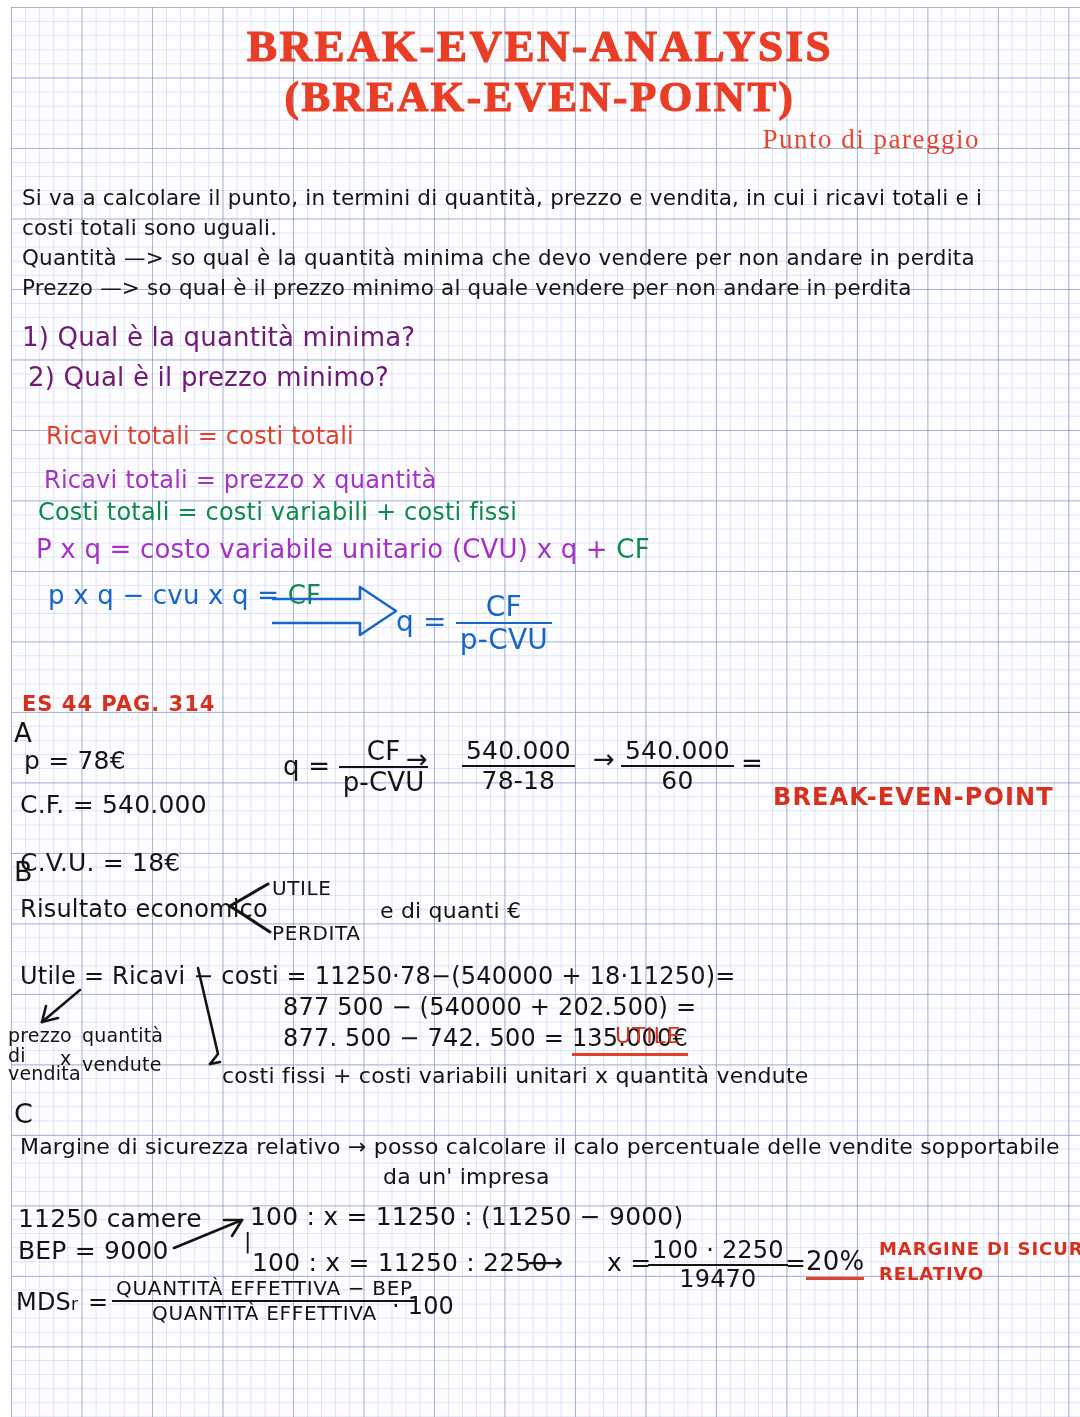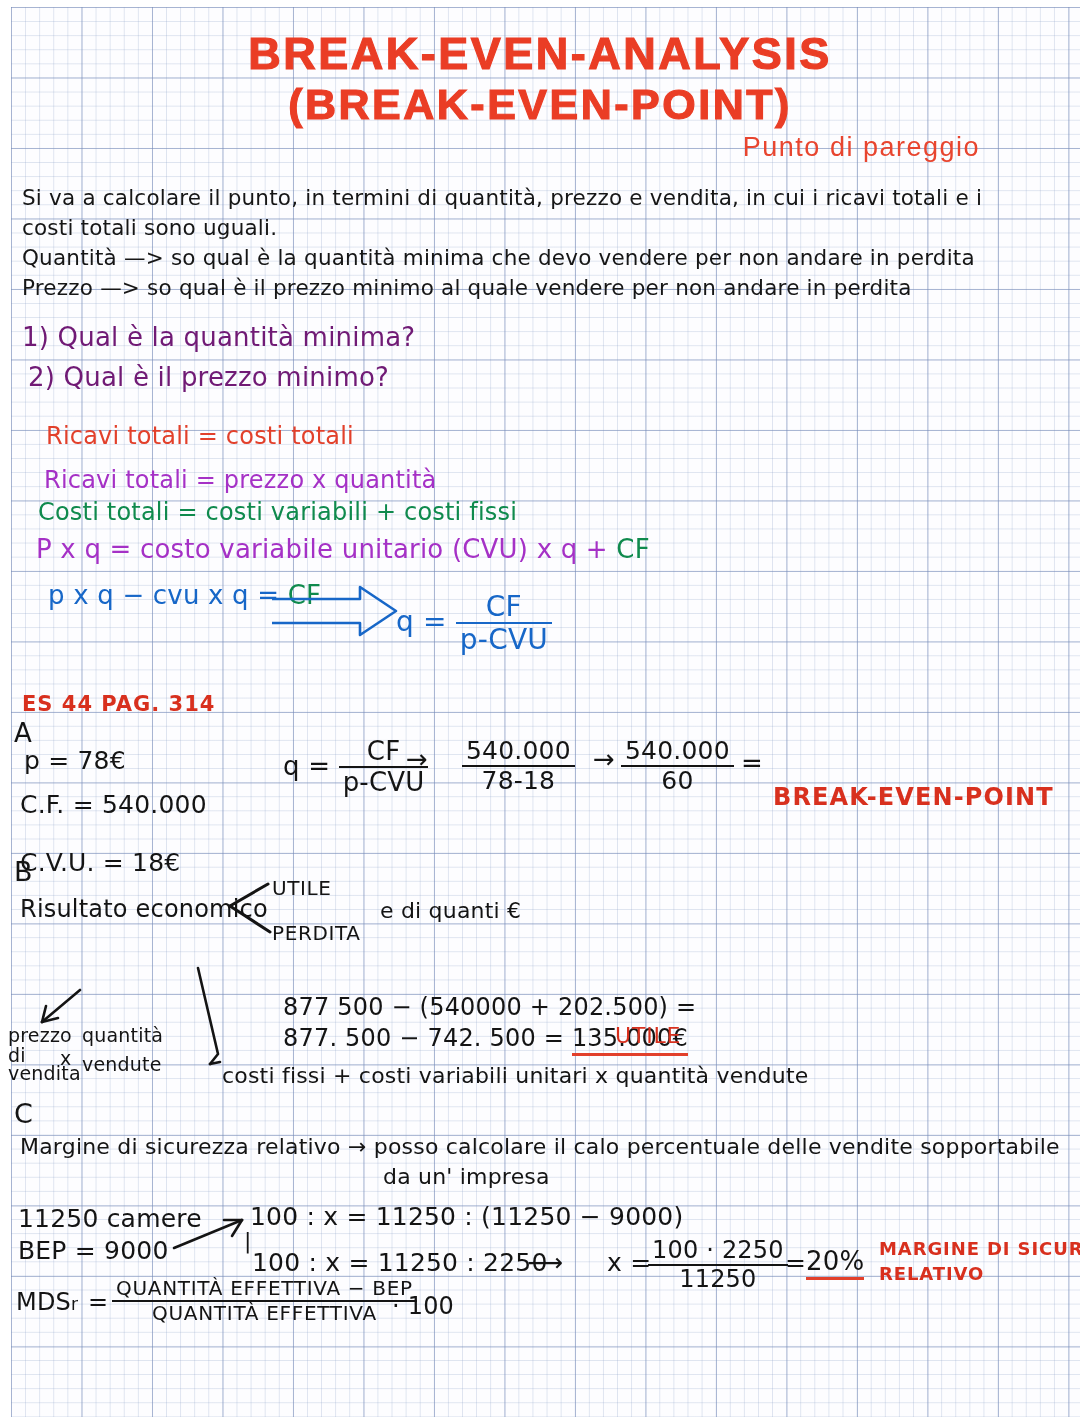--- a/index.html
+++ b/index.html
@@ -45,25 +45,24 @@
     letter-spacing:.2px;
   }
   .red{color:#e2402b;}
   .redd{color:#d8301e;}
   .pur{color:#a531c6;}
   .grn{color:#0f8a4d;}
   .blu{color:#1767c8;}
 
   
   .title{
-    font-family:Liberation Sans, sans-serif;
+    font-family:Liberation Serif, serif;
     font-weight:700;
     color:#ea3d25;
     letter-spacing:2.5px;
-    margin-top:8px;
     -webkit-text-stroke:1.2px #ea3d25;
   }
   #t1{left:0;top:20px;width:1080px;text-align:center;font-size:45px;white-space:normal;}
   #t2{left:0;top:72px;width:1080px;text-align:center;font-size:43px;white-space:normal;}
   #t3{left:0;top:124px;width:980px;text-align:right;font-size:27px;color:#e8452f;
       -webkit-text-stroke:0px;letter-spacing:1.5px;white-space:normal;font-weight:400;}
 
   
   .para{font-size:21.5px;line-height:31px;color:#161616;}
 
@@ -166,20 +165,21 @@
 
   <svg style="position:absolute;left:224px;top:882px;" width="58" height="60">
     <polyline points="44,2 6,24" fill="none" stroke="#141414" stroke-width="3" stroke-linecap="round"></polyline>
     <polyline points="6,24 46,50" fill="none" stroke="#141414" stroke-width="3" stroke-linecap="round"></polyline>
   </svg>
 
   <div class="hw" style="left:272px;top:876px;font-size:20px;letter-spacing:.6px;">UTILE</div>
   <div class="hw" style="left:272px;top:921px;font-size:20px;letter-spacing:.6px;">PERDITA</div>
   <div class="hw" style="left:380px;top:898px;font-size:22px;">e di quanti €</div>
 
+  <div class="hw" style="left:20px;top:962px;font-size:24px;">Utile = Ricavi − costi =  11250·78−(540000 + 18·11250)=</div>
   <div class="hw" style="left:283px;top:993px;font-size:24px;">877 500 − (540000 + 202.500) =</div>
   <div class="hw" style="left:283px;top:1024px;font-size:24px;">
     <span>877. 500 − 742. 500 = </span><span class="ul-red">135.000€</span>
   </div>
   <div class="hw redd" style="left:615px;top:1023px;font-size:22px;letter-spacing:.8px;">UTILE</div>
 
   <svg style="position:absolute;left:28px;top:988px;" width="60" height="46">
     <polyline points="52,2 14,34" fill="none" stroke="#141414" stroke-width="2.6" stroke-linecap="round"></polyline>
     <polyline points="14,34 30,30" fill="none" stroke="#141414" stroke-width="2.6" stroke-linecap="round"></polyline>
     <polyline points="14,34 18,18" fill="none" stroke="#141414" stroke-width="2.6" stroke-linecap="round"></polyline>
@@ -216,21 +216,21 @@
   <div class="hw" style="left:244px;top:1228px;font-size:22px;">|</div>
   <div class="hw" style="left:252px;top:1248px;font-size:25px;">100 : x = 11250 : 2250</div>
 
   <div class="hw" style="left:527px;top:1248px;font-size:25px;">⟶</div>
 
   <div class="hw" style="left:607px;top:1248px;font-size:25px;">x =</div>
 
   <div class="hw" style="left:648px;top:1238px;font-size:24px;">
     <span class="fr">
       <span class="num">100 · 2250</span>
-      <span class="den">11250</span>
+      <span class="den">19470</span>
     </span>
   </div>
 
   <div class="hw" style="left:785px;top:1248px;font-size:25px;">=</div>
   <div class="hw ul-red" style="left:806px;top:1246px;font-size:26px;">20%</div>
 
   <div class="hw redd" style="left:879px;top:1238px;font-size:18px;letter-spacing:.9px;font-weight:700;">MARGINE DI SICUREZZA</div>
   <div class="hw redd" style="left:879px;top:1263px;font-size:18px;letter-spacing:.9px;font-weight:700;">RELATIVO</div>
 
   <div class="hw" style="left:16px;top:1288px;font-size:24px;">

